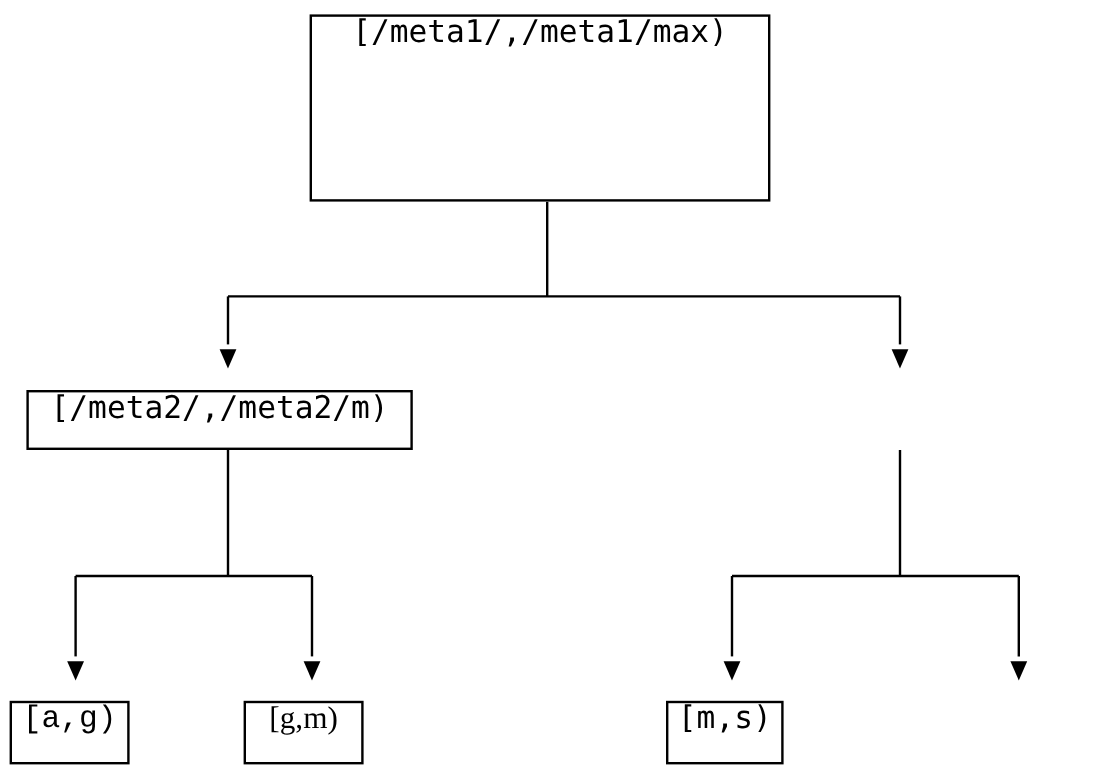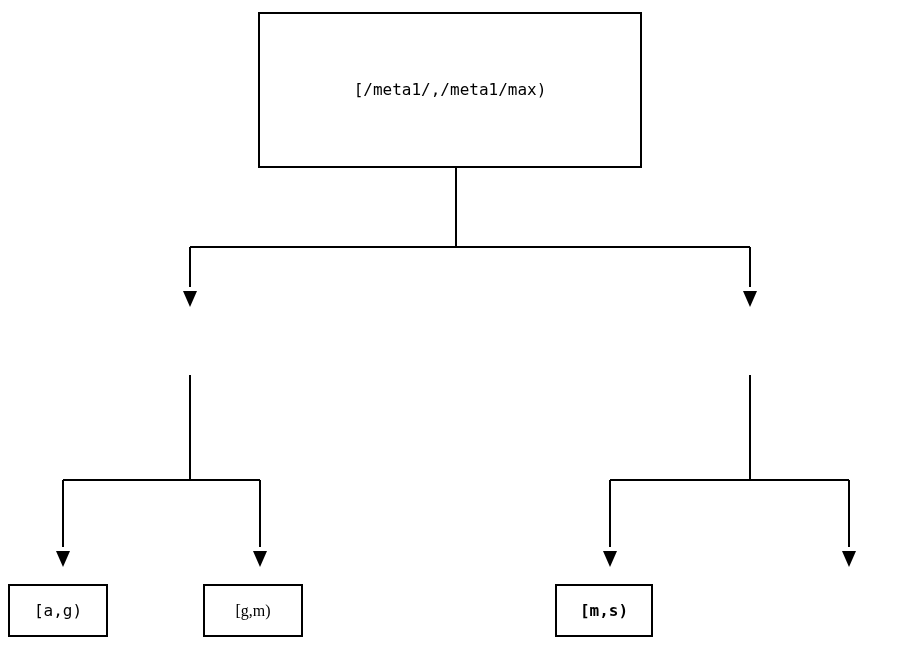--- a/index.html
+++ b/index.html
@@ -31,32 +31,31 @@
   .connectors polygon {
     fill: #000000;
     stroke: none;
   }
   .node {
     position: absolute;
     box-sizing: border-box;
     border: 2px solid #000000;
     background: #ffffff;
     display: flex;
-    align-items: center;
     justify-content: center;
-    font-size: 16px;
+    font-size: 26px;
     line-height: 1;
     white-space: nowrap;
   }
   .node-root   { left: 258px; top: 12px;  width: 384px; height: 156px; }
   .node-m2low  { left: 22px;  top: 325px; width: 322px; height: 50px; }
   .node-m2high { left: 582px; top: 325px; width: 322px; height: 50px; }
-  .node-ag     { left: 8px;   top: 584px; width: 100px; height: 53px; }
+  .node-ag     { left: 8px;   top: 584px; width: 100px; height: 53px; font-family: Liberation Mono, monospace; }
   .node-gm     { left: 203px; top: 584px; width: 100px; height: 53px; font-family: Liberation Serif, serif; }
-  .node-ms     { left: 555px; top: 584px; width: 98px;  height: 53px; font-weight: bold; }
+  .node-ms     { left: 555px; top: 584px; width: 98px;  height: 53px; }
   .node-smax   { left: 780px; top: 584px; width: 123px; height: 53px; }
 </style>
 </head>
 <body>
 
 <div class="canvas">
 
   <svg class="connectors" viewBox="0 0 912 652" xmlns="http://www.w3.org/2000/svg">
 
     <g>
@@ -84,20 +83,23 @@
       <polygon points="603,551 617,551 610,567"></polygon>
       <path d="M849 480 V547"></path>
       <polygon points="842,551 856,551 849,567"></polygon>
     </g>
   </svg>
 
   <div class="node node-root">
     <span>[/meta1/,/meta1/max)</span>
   </div>
 
+  <div class="node node-m2low">
+    <span>[/meta2/,/meta2/m)</span>
+  </div>
 
 
   <div class="node node-ag">
     <span>[a,g)</span>
   </div>
 
   <div class="node node-gm">
     <span>[g,m)</span>
   </div>
 

